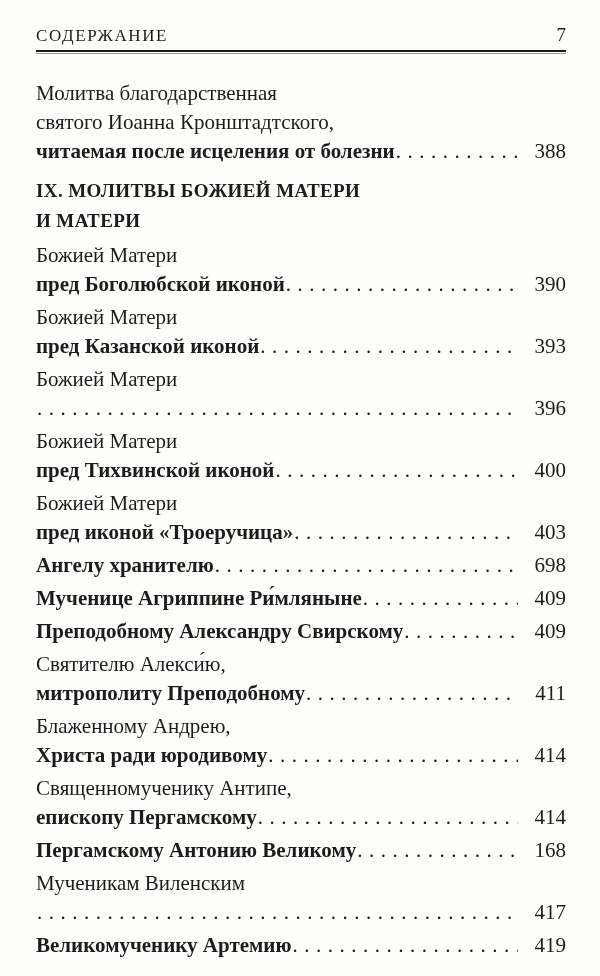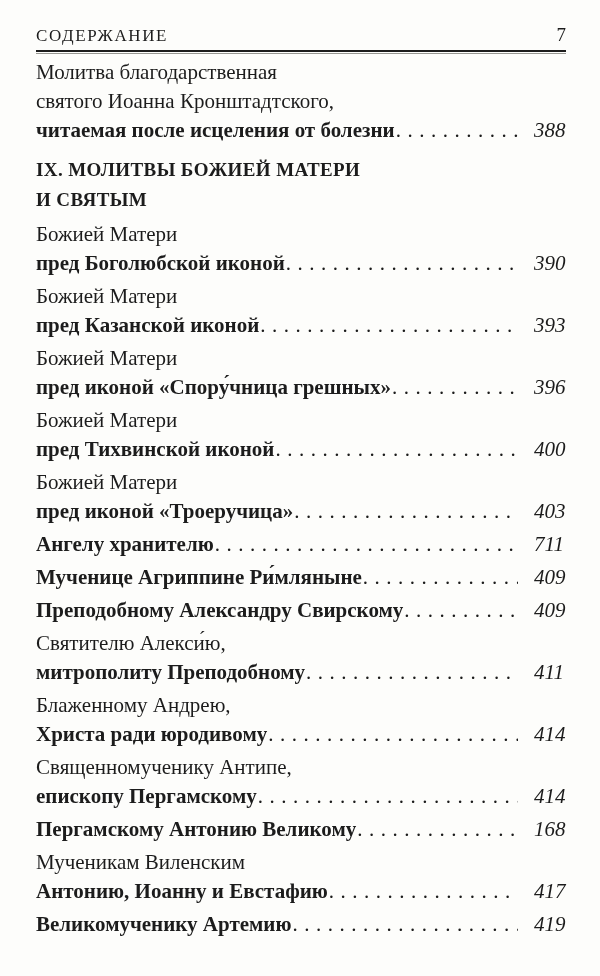--- a/index.html
+++ b/index.html
@@ -29,21 +29,21 @@
   .header-pagenum {
     font-size: 19px;
   }
   .header-rule {
     margin-top: 4px;
     height: 4px;
     border-top: 2px solid var(--rule1, #1c1c1c);
     border-bottom: 1px solid var(--rule2, #979792);
   }
   .toc {
-    margin-top: 4px;
+    margin-top: 25px;
     font-size: 21px;
     line-height: 29px;
   }
   .toc-entry { margin-bottom: 4px; }
   .toc-section {
     font-weight: bold;
     font-size: 19px;
     letter-spacing: 0.4px;
     margin: 10px 0 5px 0;
     line-height: 30px;
@@ -62,22 +62,21 @@
     margin-left: 1px;
   }
   .dots::after {
     content: "..................................................................";
     letter-spacing: 6.5px;
   }
   .pagenum {
     flex: 0 0 auto;
     min-width: 48px;
     padding-left: 16px;
-    text-align: left;
-    font-style: italic;
+    text-align: right;
   }
 </style>
 </head>
 <body>
 
 <div class="page" style="--page-bg: #fdfdfb; --ink: #1c1c1c; --rule1: #1c1c1c; --rule2: #979792;">
   <header class="page-header">
     <span class="header-title">СОДЕРЖАНИЕ</span>
     <span class="header-pagenum">7</span>
   </header>
@@ -87,42 +86,41 @@
         <div class="toc-line">Молитва благодарственная</div>
         <div class="toc-line">святого Иоанна Кронштадтского,</div>
         <div class="toc-line leader-line">
           <span class="toc-text">читаемая после исцеления от болезни</span>
           <span class="dots"></span>
           <span class="pagenum">388</span>
         </div>
       </div>
       <div class="toc-section">
         <div class="toc-line">IX. МОЛИТВЫ БОЖИЕЙ МАТЕРИ</div>
-        <div class="toc-line">И СВЯТЫМ</div>
+        <div class="toc-line">И МАТЕРИ</div>
       </div>
       <div class="toc-entry">
         <div class="toc-line">Божией Матери</div>
         <div class="toc-line leader-line">
           <span class="toc-text">пред Боголюбской иконой</span>
           <span class="dots"></span>
           <span class="pagenum">390</span>
         </div>
       </div>
       <div class="toc-entry">
         <div class="toc-line">Божией Матери</div>
         <div class="toc-line leader-line">
           <span class="toc-text">пред Казанской иконой</span>
           <span class="dots"></span>
           <span class="pagenum">393</span>
         </div>
       </div>
       <div class="toc-entry">
         <div class="toc-line">Божией Матери</div>
         <div class="toc-line leader-line">
-          <span class="toc-text">пред иконой «Спору́чница грешных»</span>
           <span class="dots"></span>
           <span class="pagenum">396</span>
         </div>
       </div>
       <div class="toc-entry">
         <div class="toc-line">Божией Матери</div>
         <div class="toc-line leader-line">
           <span class="toc-text">пред Тихвинской иконой</span>
           <span class="dots"></span>
           <span class="pagenum">400</span>
@@ -133,21 +131,21 @@
         <div class="toc-line leader-line">
           <span class="toc-text">пред иконой «Троеручица»</span>
           <span class="dots"></span>
           <span class="pagenum">403</span>
         </div>
       </div>
       <div class="toc-entry">
         <div class="toc-line leader-line">
           <span class="toc-text">Ангелу хранителю</span>
           <span class="dots"></span>
-          <span class="pagenum">711</span>
+          <span class="pagenum">698</span>
         </div>
       </div>
       <div class="toc-entry">
         <div class="toc-line leader-line">
           <span class="toc-text">Мученице Агриппине Ри́мляныне</span>
           <span class="dots"></span>
           <span class="pagenum">409</span>
         </div>
       </div>
       <div class="toc-entry">
@@ -184,21 +182,20 @@
       <div class="toc-entry">
         <div class="toc-line leader-line">
           <span class="toc-text">Пергамскому Антонию Великому</span>
           <span class="dots"></span>
           <span class="pagenum">168</span>
         </div>
       </div>
       <div class="toc-entry">
         <div class="toc-line">Мученикам Виленским</div>
         <div class="toc-line leader-line">
-          <span class="toc-text">Антонию, Иоанну и Евстафию</span>
           <span class="dots"></span>
           <span class="pagenum">417</span>
         </div>
       </div>
       <div class="toc-entry">
         <div class="toc-line leader-line">
           <span class="toc-text">Великомученику Артемию</span>
           <span class="dots"></span>
           <span class="pagenum">419</span>
         </div>

